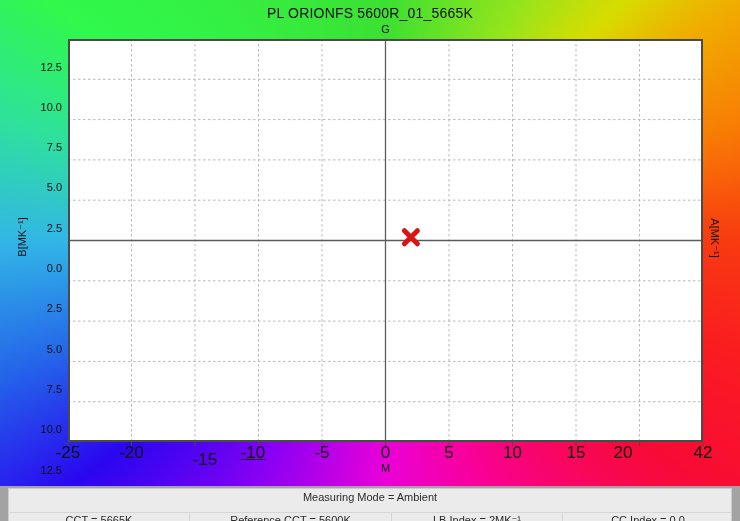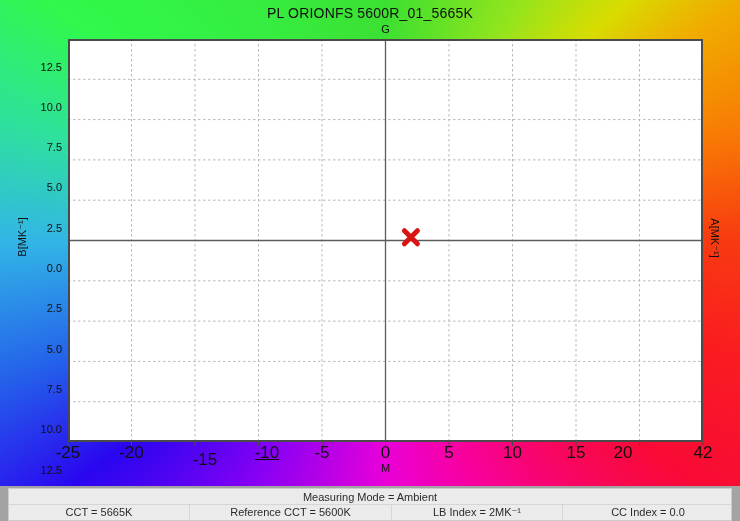--- a/index.html
+++ b/index.html
@@ -51,21 +51,21 @@
   .xtick {
     position:absolute; transform:translateX(-50%); font-size:17px; color:#101010;
     top:446px; line-height:13px;
   }
 
   #status-bars {
     position:absolute; left:8px; top:488px; width:724px;
     border:1px solid #cccccc; background:#ebebeb; color:#2b2b2b;
   }
   #status-row-top {
-    height:16px; line-height:16px; text-align:center; font-size:11px;
+    height:24px; line-height:16px; text-align:center; font-size:11px;
     border-bottom:1px solid #d6d6d6;
   }
   #status-row-bottom { display:grid; grid-template-columns:180px 202px 171px 171px; height:15px; }
   .status-cell {
     font-size:11px; line-height:15px; text-align:center; overflow:hidden; white-space:nowrap;
   }
   .status-cell + .status-cell { border-left:1px solid #d6d6d6; }
 </style>
 </head>
 <body>
@@ -128,21 +128,21 @@
       <div class="ytick" style="left: 22px; top: 274.3px;">2.5</div>
       <div class="ytick" style="left: 22px; top: 314.6px;">5.0</div>
       <div class="ytick" style="left: 22px; top: 354.9px;">7.5</div>
       <div class="ytick" style="left: 22px; top: 395.2px;">10.0</div>
       <div class="ytick" style="left: 22px; top: 435.5px;">12.5</div>
     </div>
   <div id="x-tick-labels">
       <div class="xtick" style="left: 68px;">-25</div>
       <div class="xtick" style="left: 131.5px;">-20</div>
       <div class="xtick" style="left: 205px; margin-top: 7px;">-15</div>
-      <div class="xtick" style="left: 267px; text-decoration: underline;">-10</div>
+      <div class="xtick" style="left: 253px; text-decoration: underline;">-10</div>
       <div class="xtick" style="left: 322px;">-5</div>
       <div class="xtick" style="left: 385.5px;">0</div>
       <div class="xtick" style="left: 449px;">5</div>
       <div class="xtick" style="left: 512.5px;">10</div>
       <div class="xtick" style="left: 576px;">15</div>
       <div class="xtick" style="left: 623px;">20</div>
       <div class="xtick" style="left: 703px;">42</div>
     </div>
 
   <div id="status-bars">

